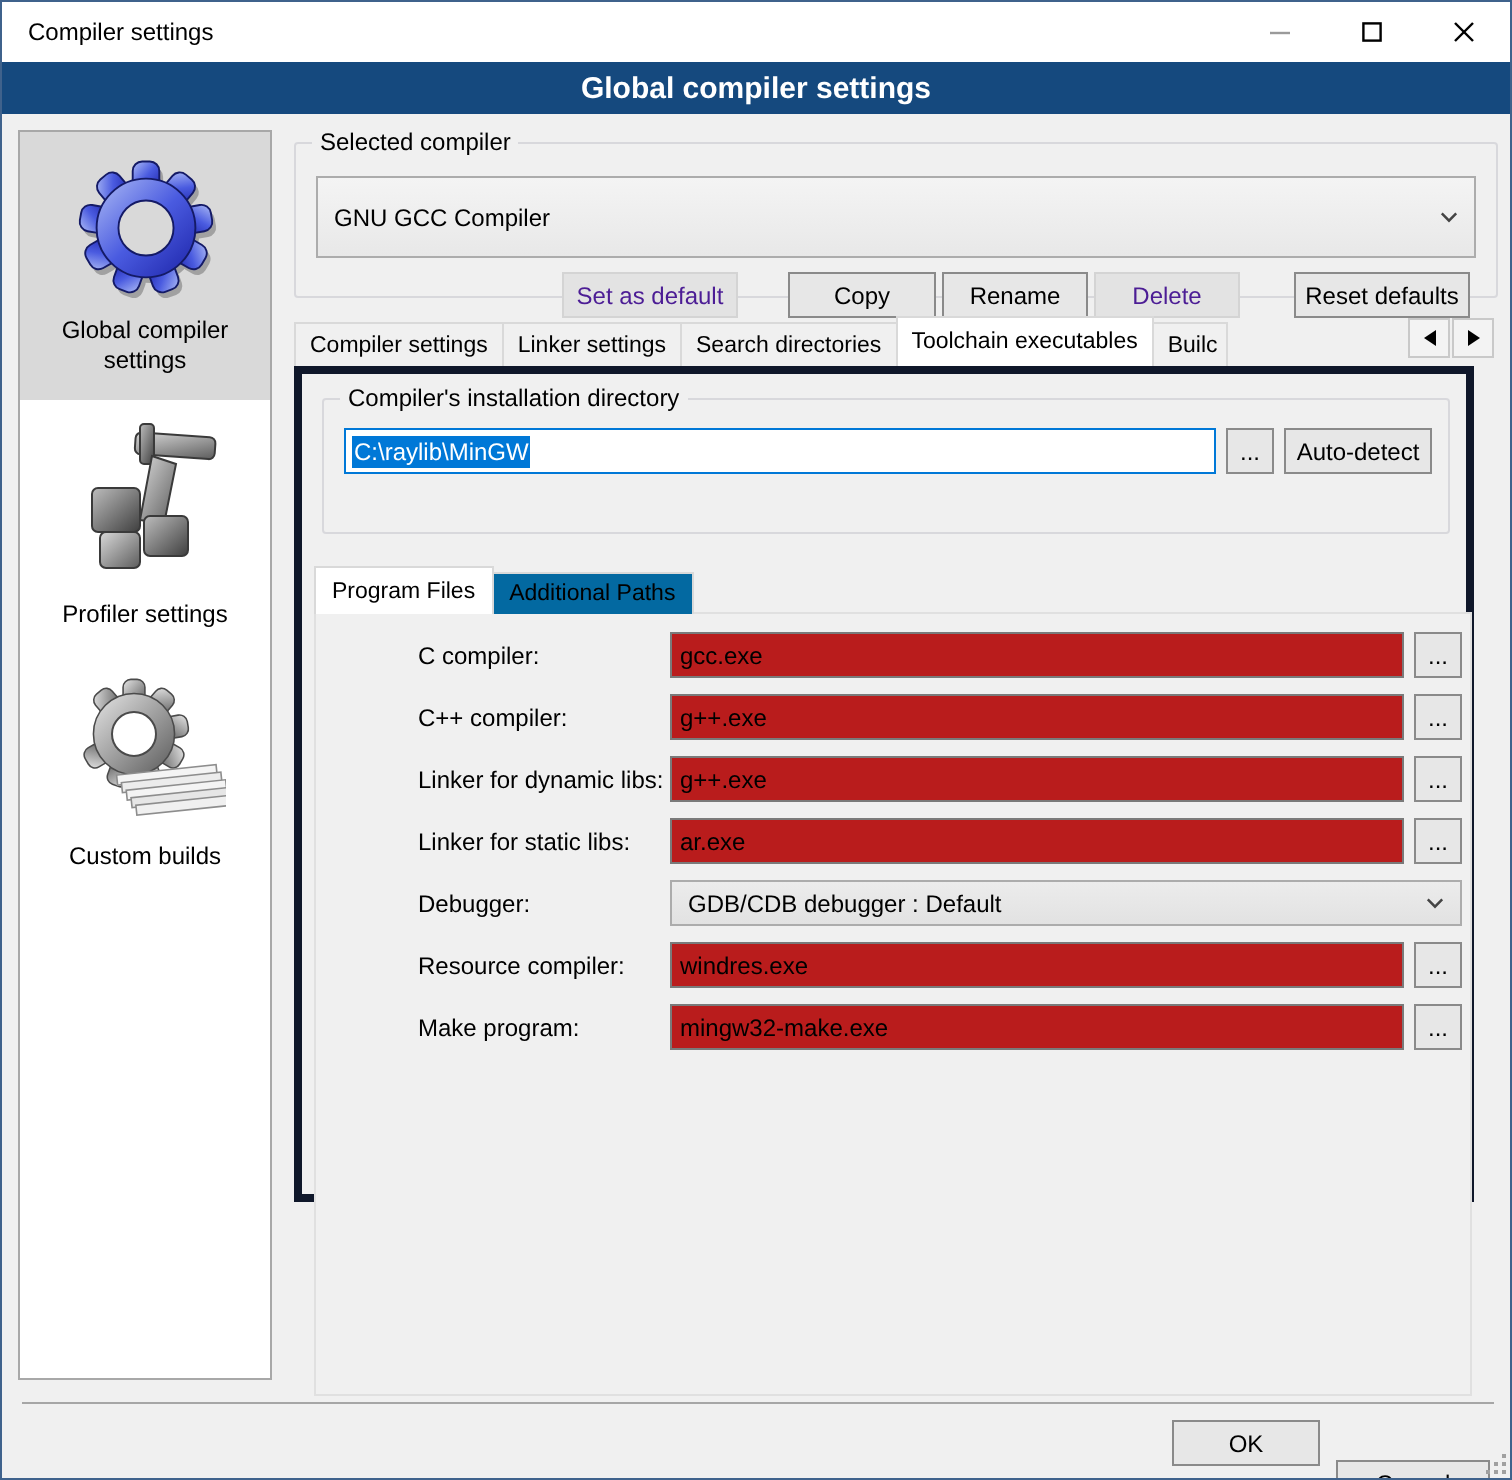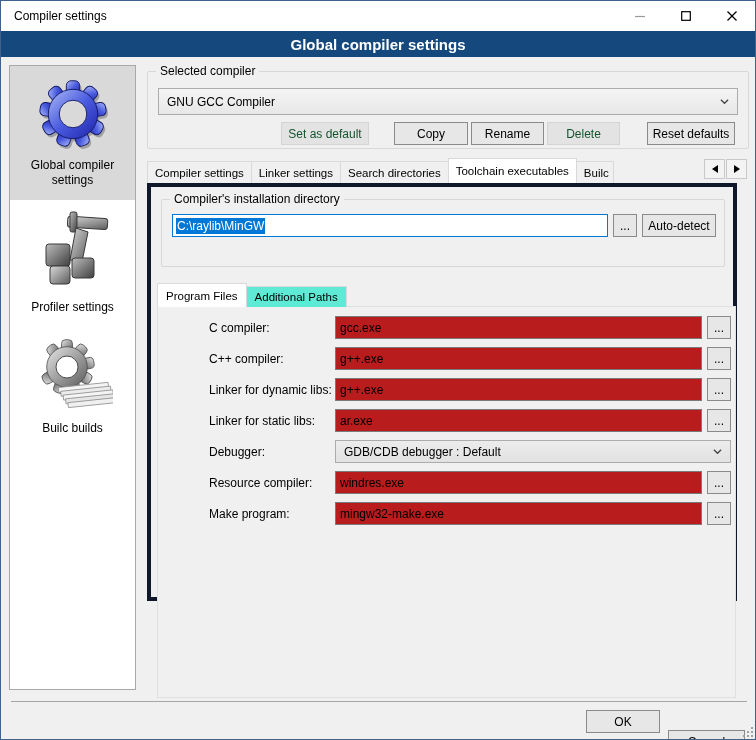--- a/index.html
+++ b/index.html
@@ -22,27 +22,27 @@
            border:1px solid #a8a8a8;overflow:hidden;}
   .side-item{display:flex;flex-direction:column;align-items:center;text-align:center;
              padding:10px 4px 12px 4px;cursor:default;}
   .side-item.selected{background:#d9d9d9;}
   .side-item .lbl{margin-top:6px;line-height:15px;}
   
   .main{position:absolute;left:146px;top:62px;width:602px;}
   .groupbox{position:relative;border:1px solid #d8d8dc;border-radius:2px;}
   .groupbox>.legend{position:absolute;top:-8px;left:8px;background:#f0f0f0;padding:0 4px;}
   .gb-compiler{height:78px;margin-top:8px;}
-  .combo{height:27px;margin:16px 10px 0 10px;border:1px solid #acacac;
+  .combo{height:41px;margin:16px 10px 0 10px;border:1px solid #acacac;
          background:linear-gradient(#f4f4f4,#e8e8e8);display:flex;align-items:center;padding:0 8px;}
   .combo .chev{margin-left:auto;}
   .btnrow{display:flex;margin-top:7px;padding:0 10px;}
   .btn{height:23px;border:1px solid #8a8a8a;background:#e7e7e7;display:flex;align-items:center;
        justify-content:center;font-size:12px;cursor:default;}
-  .btn.disabled{border-color:#d4d4d4;background:#e3e3e3;color:#14532d;}
+  .btn.disabled{border-color:#d4d4d4;background:#e3e3e3;color:#4c1d95;}
   
   .tabbar{position:relative;margin-top:9px;display:flex;align-items:flex-end;height:25px;}
   .tab{height:22px;padding:0 7px;display:flex;align-items:center;background:#f0f0f0;
        border:1px solid #d9d9d9;border-bottom:none;margin-right:-1px;font-size:11.5px;white-space:nowrap;}
   .tab.active{height:25px;background:#fff;position:relative;z-index:2;}
   .tab.clipped{max-width:38px;overflow:hidden;}
   .tab-arrows{position:absolute;right:2px;top:1px;display:flex;z-index:3;}
   .tab-arrow{width:21px;height:20px;background:#f3f3f3;border:1px solid #c9c9c9;margin-left:1px;
              display:flex;align-items:center;justify-content:center;}
   .tri-left{width:0;height:0;border-top:4px solid transparent;border-bottom:4px solid transparent;border-right:6px solid #000;}
@@ -52,21 +52,21 @@
   .gb-install{margin:12px 8px 0 10px;height:68px;}
   .dir-row{display:flex;align-items:center;margin:14px 8px 0 10px;}
   .textbox{height:23px;border:1px solid #7a7a7a;background:#fff;display:flex;align-items:center;padding:0 3px;}
   .textbox.focused{border:1px solid #0078d7;flex:1;}
   .textbox .sel{background:#0078d7;color:#fff;padding:1px 1px;}
   .mini-btn{width:24px;height:23px;margin-left:5px;}
   .autodetect{width:74px;height:23px;margin-left:5px;}
   .note{margin:4px 0 0 10px;color:#a41e35;white-space:nowrap;overflow:hidden;width:570px;}
   
   .subtabbar{display:flex;align-items:flex-end;height:24px;margin-top:16px;padding-left:6px;position:relative;z-index:2;}
-  .subtab{height:21px;padding:0 8px;display:flex;align-items:center;background:#5eead4;
+  .subtab{height:21px;padding:0 8px;display:flex;align-items:center;background:#0369a1;
           border:1px solid #d9d9d9;border-bottom:none;margin-right:-1px;font-size:11.5px;}
   .subtab.active{height:24px;background:#fff;}
   .subpage{margin-left:6px;width:579px;height:392px;border:1px solid #e0e0e0;background:#f0f0f0;
            margin-top:-1px;padding:9px 4px 0 15px;}
   .frow{display:flex;align-items:center;margin-bottom:8px;}
   .frow .flabel{width:126px;white-space:nowrap;flex:none;margin-left:36px;}
   .frow input{flex:1;height:23px;border:1px solid #7a7a7a;background:#b91c1c;font-family:"Liberation Sans",sans-serif;
               font-size:12px;padding:0 4px;outline:none;}
   .choice{flex:1;height:23px;border:1px solid #acacac;background:linear-gradient(#ececec,#e2e2e2);
           display:flex;align-items:center;padding:0 8px;}
@@ -197,21 +197,21 @@
         </g>
         <circle cx="-6" cy="-6" r="11" fill="#fff" stroke="#4a4a4a"></circle>
         <g transform="rotate(-6 10 20)">
           <rect x="-14" y="12" width="50" height="5" fill="#f4f4f4" stroke="#8d8d8d" stroke-width="0.8"></rect>
           <rect x="-12" y="16" width="50" height="5" fill="#ececec" stroke="#8d8d8d" stroke-width="0.8"></rect>
           <rect x="-10" y="20" width="50" height="5" fill="#f4f4f4" stroke="#8d8d8d" stroke-width="0.8"></rect>
           <rect x="-8" y="24" width="50" height="5" fill="#e6e6e6" stroke="#8d8d8d" stroke-width="0.8"></rect>
           <rect x="-6" y="28" width="50" height="5" fill="#f0f0f0" stroke="#8d8d8d" stroke-width="0.8"></rect>
         </g>
       </svg>
-      <span class="lbl">Builc builds</span>
+      <span class="lbl">Custom builds</span>
     </div>
   </div>
 
   <div class="main">
 
     <div class="groupbox gb-compiler">
       <span class="legend">Selected compiler</span>
       <div class="combo">
         <span>GNU GCC Compiler</span>
         <svg class="chev" viewBox="0 0 10 10">

